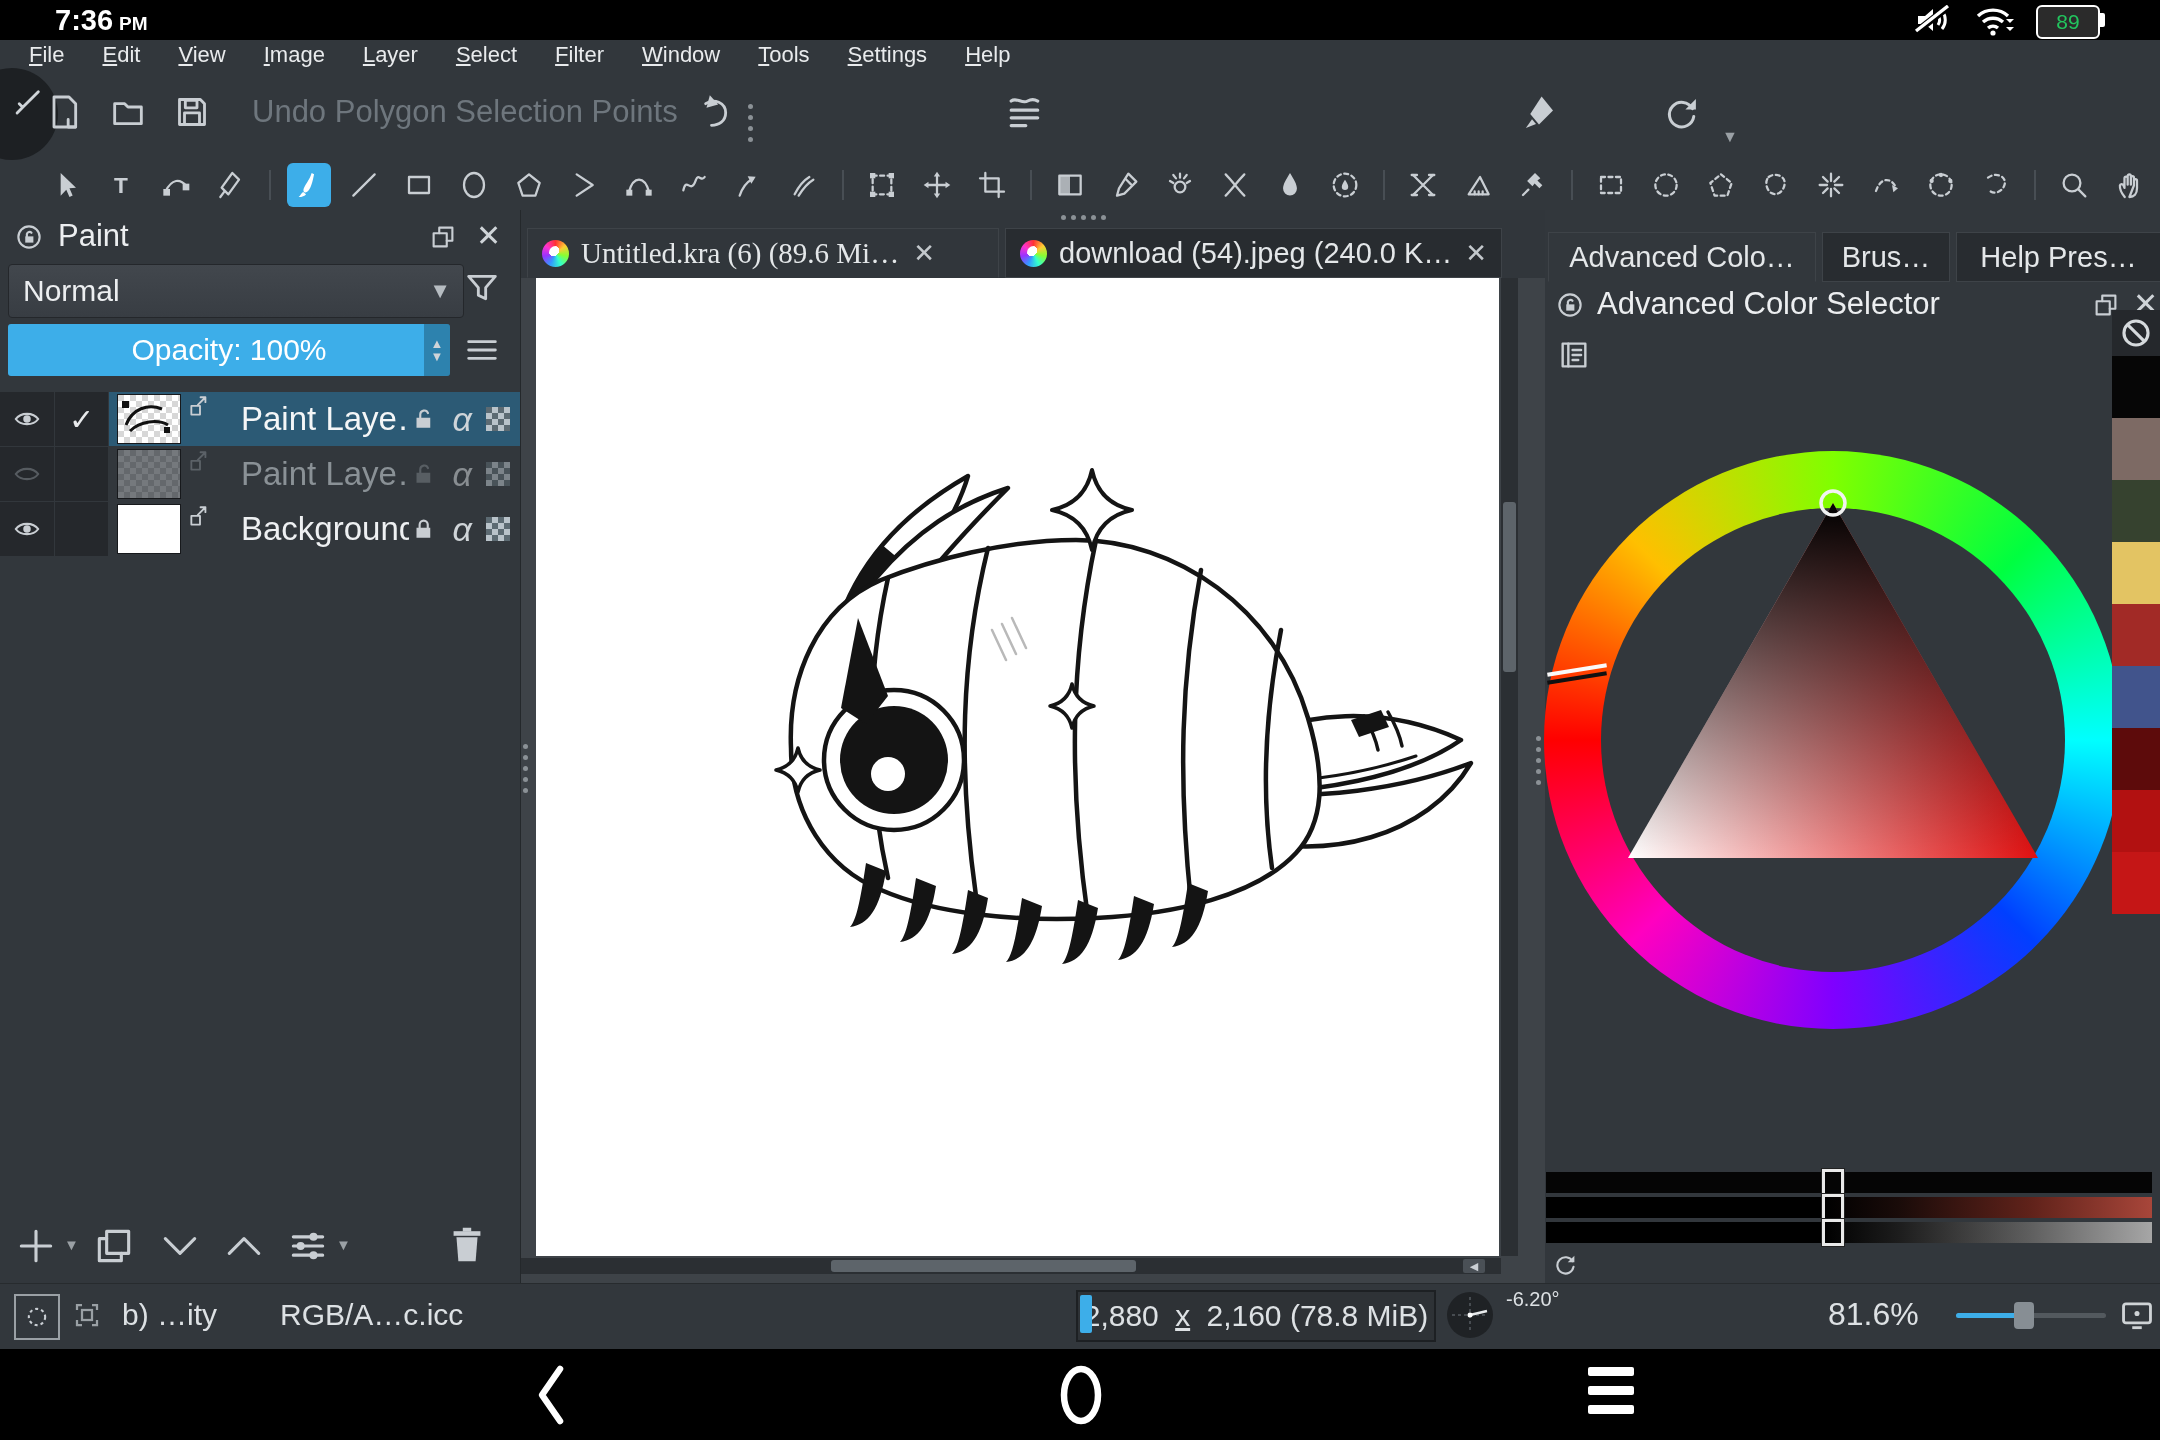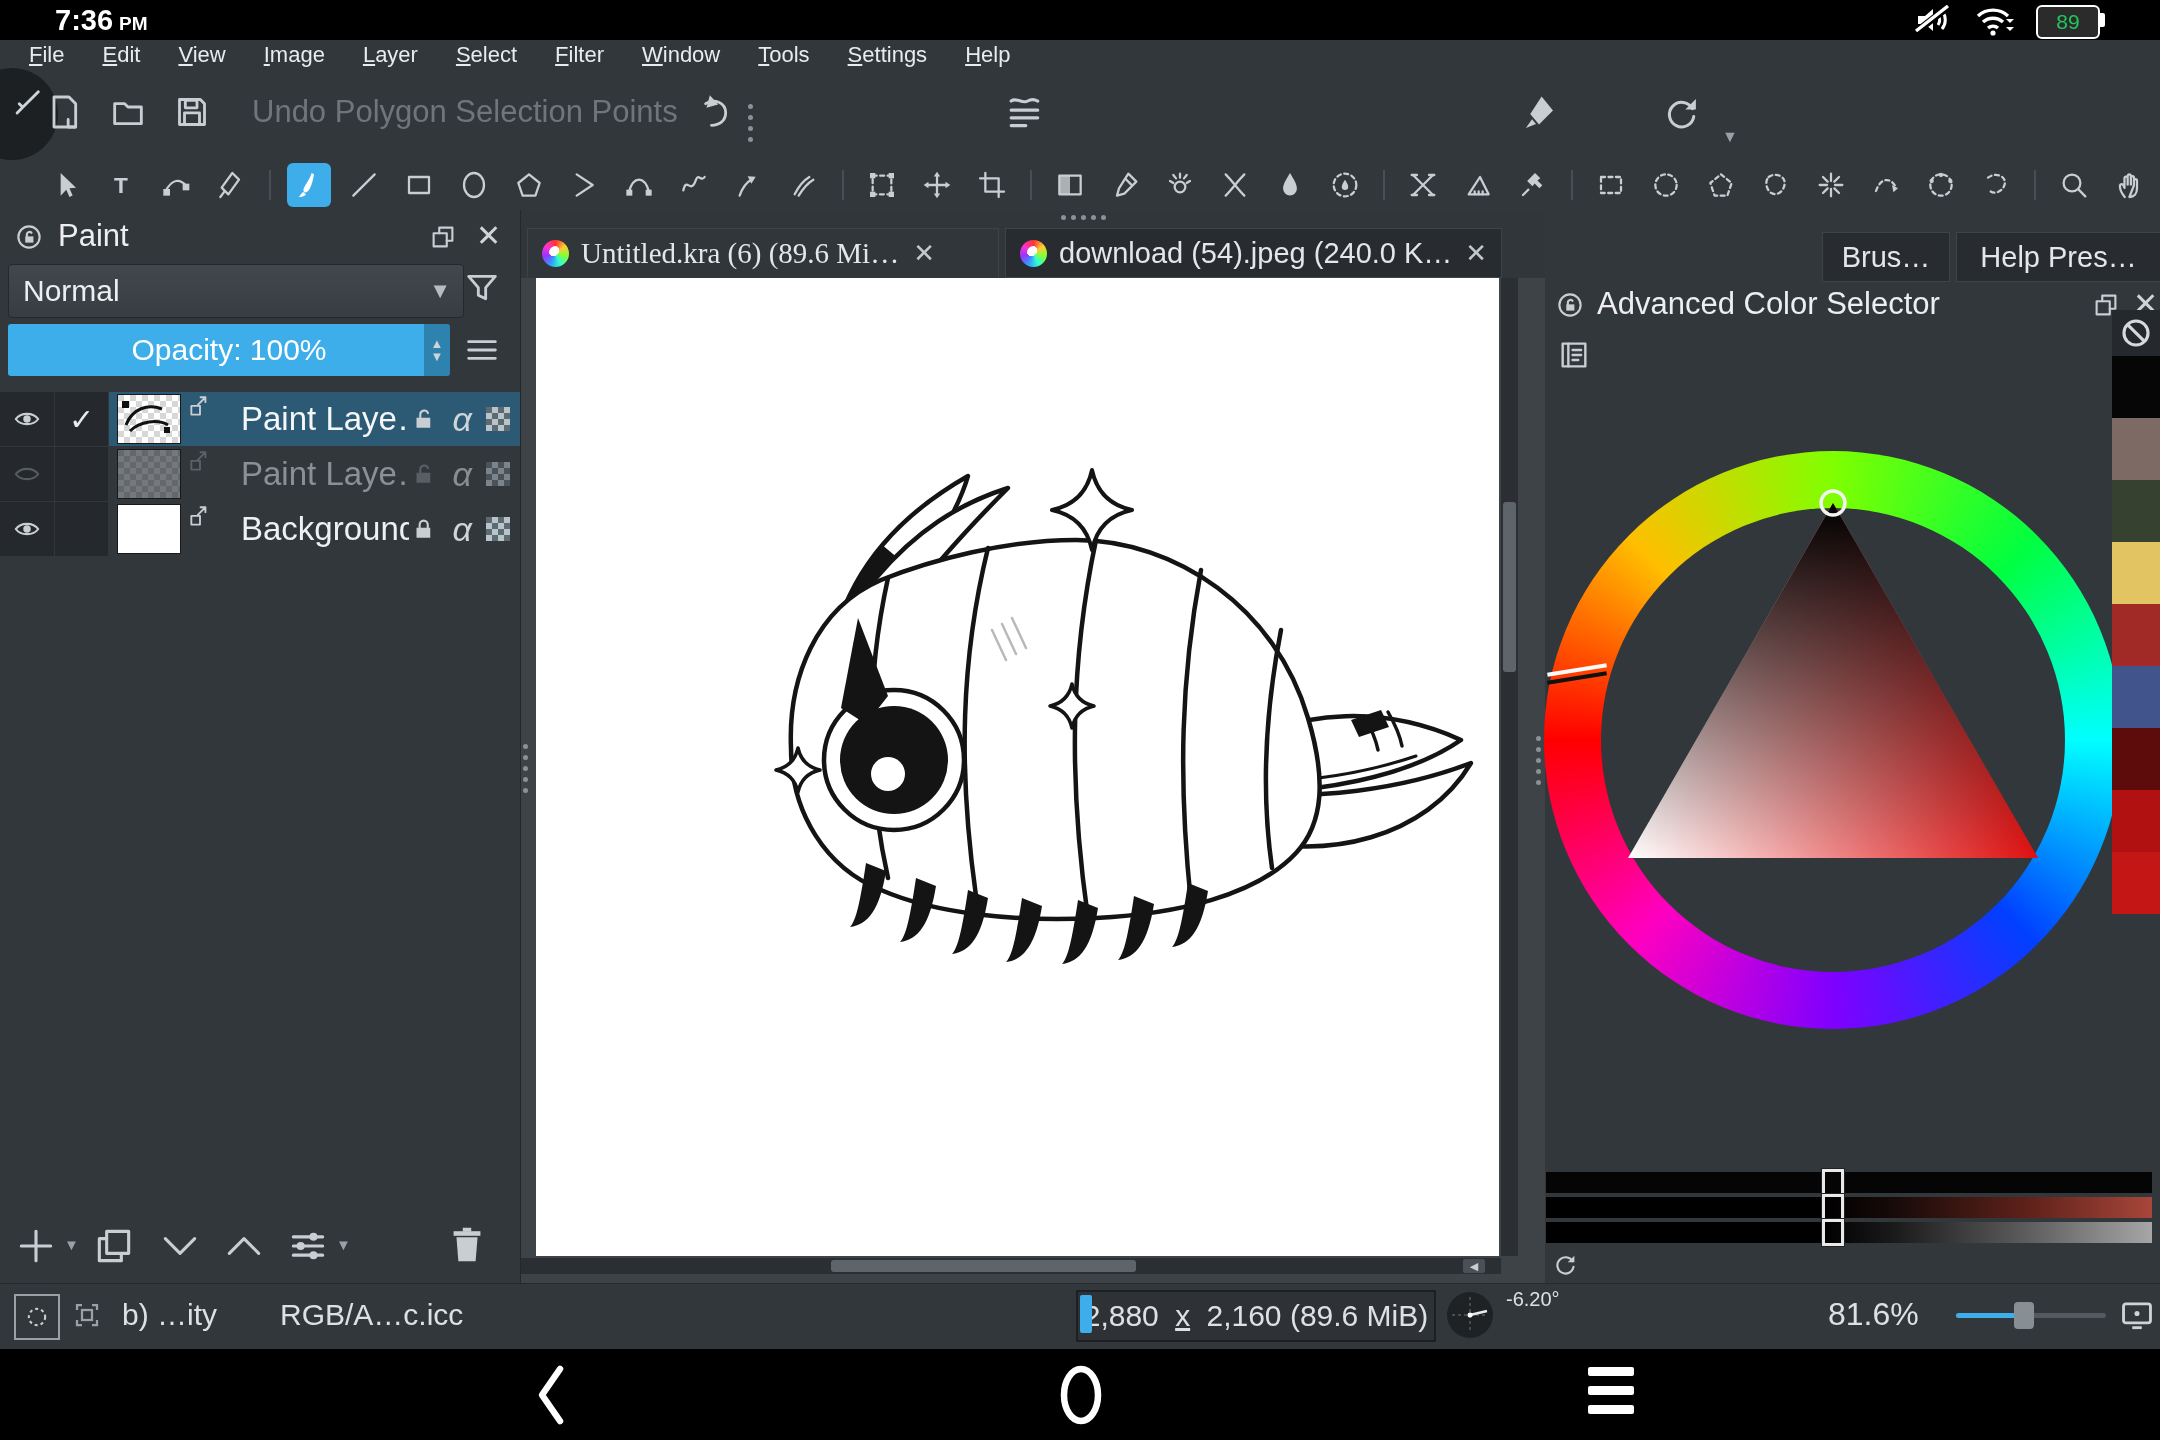--- a/index.html
+++ b/index.html
@@ -648,20 +648,23 @@
     <div class="dots-v a" style="left:2px;top:528px;">
         <i></i>
         <i></i>
         <i></i>
         <i></i>
         <i></i>
       </div>
   </div>
 
   <div class="a" id="right-docker">
+    <div class="rd-tab active" style="left:3px;width:268px;">
+      <span>Advanced Colo…</span>
+    </div>
     <div class="rd-tab" style="left:277px;width:128px;">
       <span>Brus…</span>
     </div>
     <div class="rd-tab" style="left:411px;width:204px;border-right:none;">
       <span>Help Pres…</span>
     </div>
     <div class="dots-v a" style="left:-9px;top:520px;">
         <i></i>
         <i></i>
         <i></i>
@@ -753,21 +756,21 @@
         <path d="M4 8 V4 H8 M16 4 H20 V8 M20 16 V20 H16 M8 20 H4 V16" stroke="#9aa0a5" stroke-width="1.8" fill="none"></path>
       </svg>
     <span class="a" style="left:122px;top:14px;">b) …ity</span>
     <span class="a" style="left:280px;top:14px;">RGB/A…c.icc</span>
 
     <div class="dimbox">
       <div class="dimcaret"></div>
       <span>
         <span>2,880</span>
         <span style="text-decoration:underline;padding:0 8px;">x</span>
-        <span>2,160 (89.6 MiB)</span>
+        <span>2,160 (78.8 MiB)</span>
       </span>
     </div>
     <div class="a" style="left:1447px;top:8px;width:46px;height:46px;border-radius:50%;background:#1f2225;">
       <svg width="46" height="46" viewBox="0 0 46 46">
           <path d="M23 5 V41 M5 23 H41" stroke="#555b60" stroke-width="1.5" stroke-dasharray="3 3"></path>
           <path d="M23 23 L40 19" stroke="#e8eaec" stroke-width="2.5"></path>
           <circle cx="23" cy="23" r="2.5" fill="#fff"></circle>
         </svg>
     </div>
     <span class="a" style="left:1506px;top:4px;font-size:20px;">-6.20°</span>

